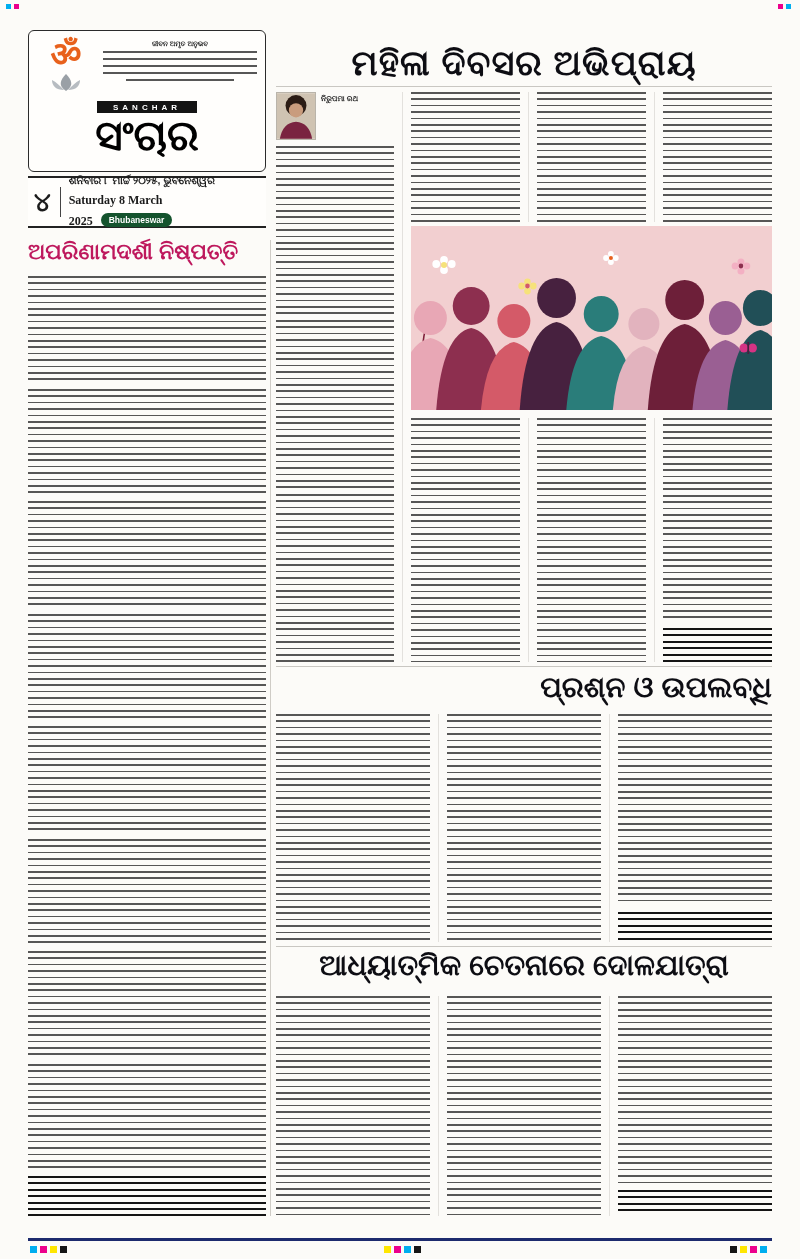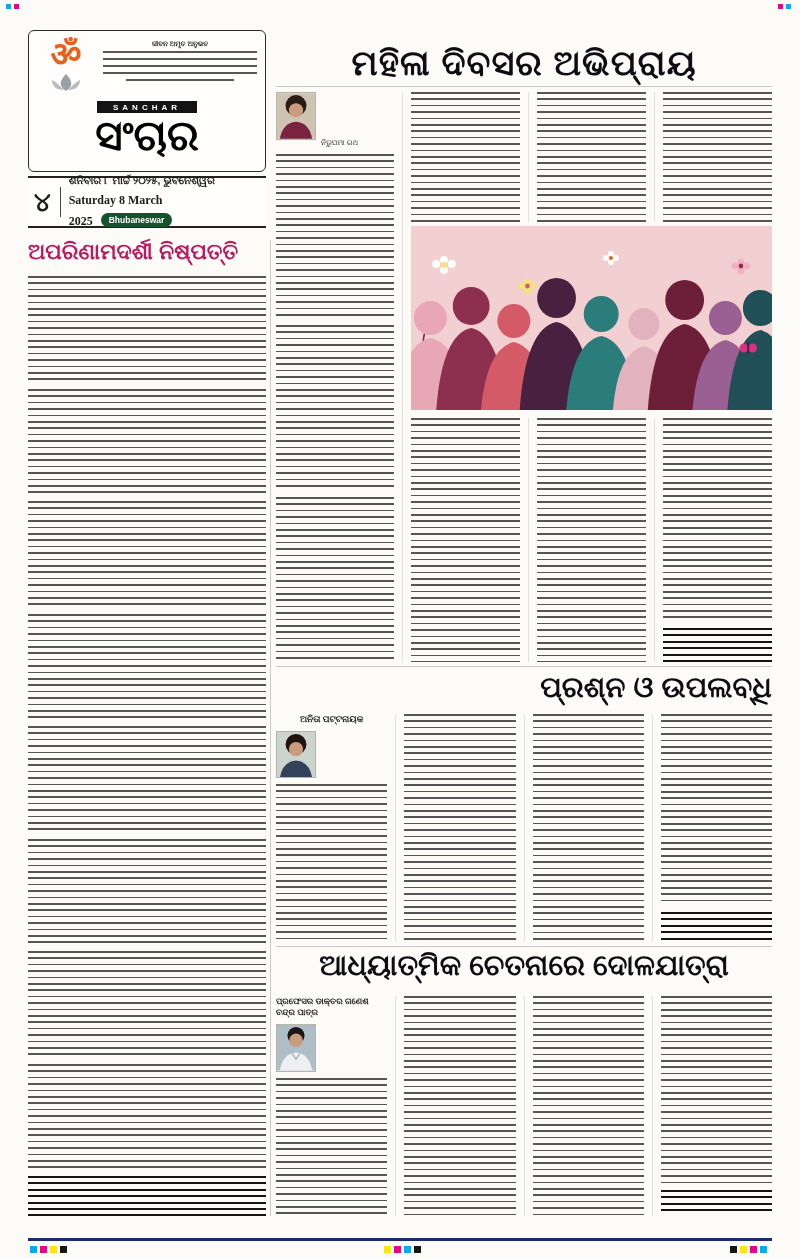--- a/index.html
+++ b/index.html
@@ -59,21 +59,21 @@
   #left-body{left:28px;top:276px;width:238px;height:940px;display:flex;flex-direction:column;gap:7px;}
   #main-vrule{left:270px;top:240px;width:1px;height:976px;background:#cfccc6;}
 
   
   #lead-title{left:276px;top:44px;width:496px;font-size:35px;letter-spacing:1px;}
   #lead-rule{left:276px;top:86px;width:496px;}
   #lead-art{left:276px;top:92px;width:496px;height:570px;display:flex;}
   .lead-col1{width:118px;flex:0 0 118px;border-right:1px solid #e3e1dd;padding-right:8px;
     margin-right:8px;display:flex;flex-direction:column;gap:6px;}
   .byline-row{display:flex;gap:5px;align-items:flex-start;}
-  .byline-name{font-size:7.5px;font-weight:normal;line-height:1.35;padding-top:2px;margin-top:44px;}
+  .byline-name{font-size:7.5px;font-weight:bold;line-height:1.35;padding-top:2px;}
   .lead-right{flex:1;display:flex;flex-direction:column;}
   .lead-right .band-top{height:130px;}
   .illus{height:184px;margin:4px 0;}
   .illus svg{display:block;width:100%;height:100%;}
   .lead-right .band-bot{flex:1;margin-top:4px;}
   .photo{width:40px;height:48px;flex:0 0 40px;border:1px solid #b9b4aa;box-sizing:border-box;}
   .photo svg{display:block;width:100%;height:100%;}
 
   
   #rule2{left:276px;top:666px;width:496px;}
@@ -265,61 +265,36 @@
       </div>
     </div>
   </div>
 </div>
 
 <div id="rule2" class="abs hrule"></div>
 <div id="qna-title" class="abs headline">ପ୍ରଶ୍ନ ଓ ଉପଲବ୍ଧି</div>
 <div id="qna-art" class="abs">
   <div class="cols">
     <div class="col">
-      <div class="colhead">ଅନିତା ପଟ୍ଟନାୟକ</div>
-      <div class="photo">
-        <svg viewBox="0 0 40 48">
-          <rect width="40" height="48" fill="#ccd4cf"></rect>
-          <circle cx="20" cy="13" r="11" fill="#20140f"></circle>
-          <circle cx="20" cy="18" r="7.5" fill="#c99c7d"></circle>
-          <path d="M3 48 Q6 31 20 30 Q34 31 37 48 Z" fill="#33425a"></path>
-        </svg>
-      </div>
-      <div class="greek gfill"></div>
-    </div>
-    <div class="col">
         <div class="greek gfill"></div>
       </div>
     <div class="col">
         <div class="greek gfill"></div>
       </div>
     <div class="col">
       <div class="greek gfill"></div>
       <div class="greek bold" style="height:30px;flex:0 0 30px;"></div>
     </div>
   </div>
 </div>
 
 <div id="rule3" class="abs hrule"></div>
 <div id="dola-title" class="abs headline">ଆଧ୍ୟାତ୍ମିକ ଚେତନାରେ ଦୋଳଯାତ୍ରା</div>
 <div id="dola-art" class="abs">
   <div class="cols">
-    <div class="col">
-      <div class="dola-byline">ପ୍ରଫେସର ଡାକ୍ତର ଗଣେଶ ଚନ୍ଦ୍ର ପାତ୍ର</div>
-      <div class="photo">
-        <svg viewBox="0 0 40 48">
-          <rect width="40" height="48" fill="#aebdc6"></rect>
-          <circle cx="20" cy="11" r="9" fill="#1d1713"></circle>
-          <circle cx="20" cy="16" r="7" fill="#c99c7d"></circle>
-          <path d="M3 48 Q6 30 20 29 Q34 30 37 48 Z" fill="#edf0f2"></path>
-          <path d="M16 30 L20 36 L24 30" fill="none" stroke="#9aa5ad" stroke-width="1.2"></path>
-        </svg>
-      </div>
-      <div class="greek gfill"></div>
-    </div>
     <div class="col">
         <div class="greek gfill"></div>
       </div>
     <div class="col">
         <div class="greek gfill"></div>
       </div>
     <div class="col">
       <div class="greek gfill"></div>
       <div class="greek bold" style="height:26px;flex:0 0 26px;"></div>
     </div>

